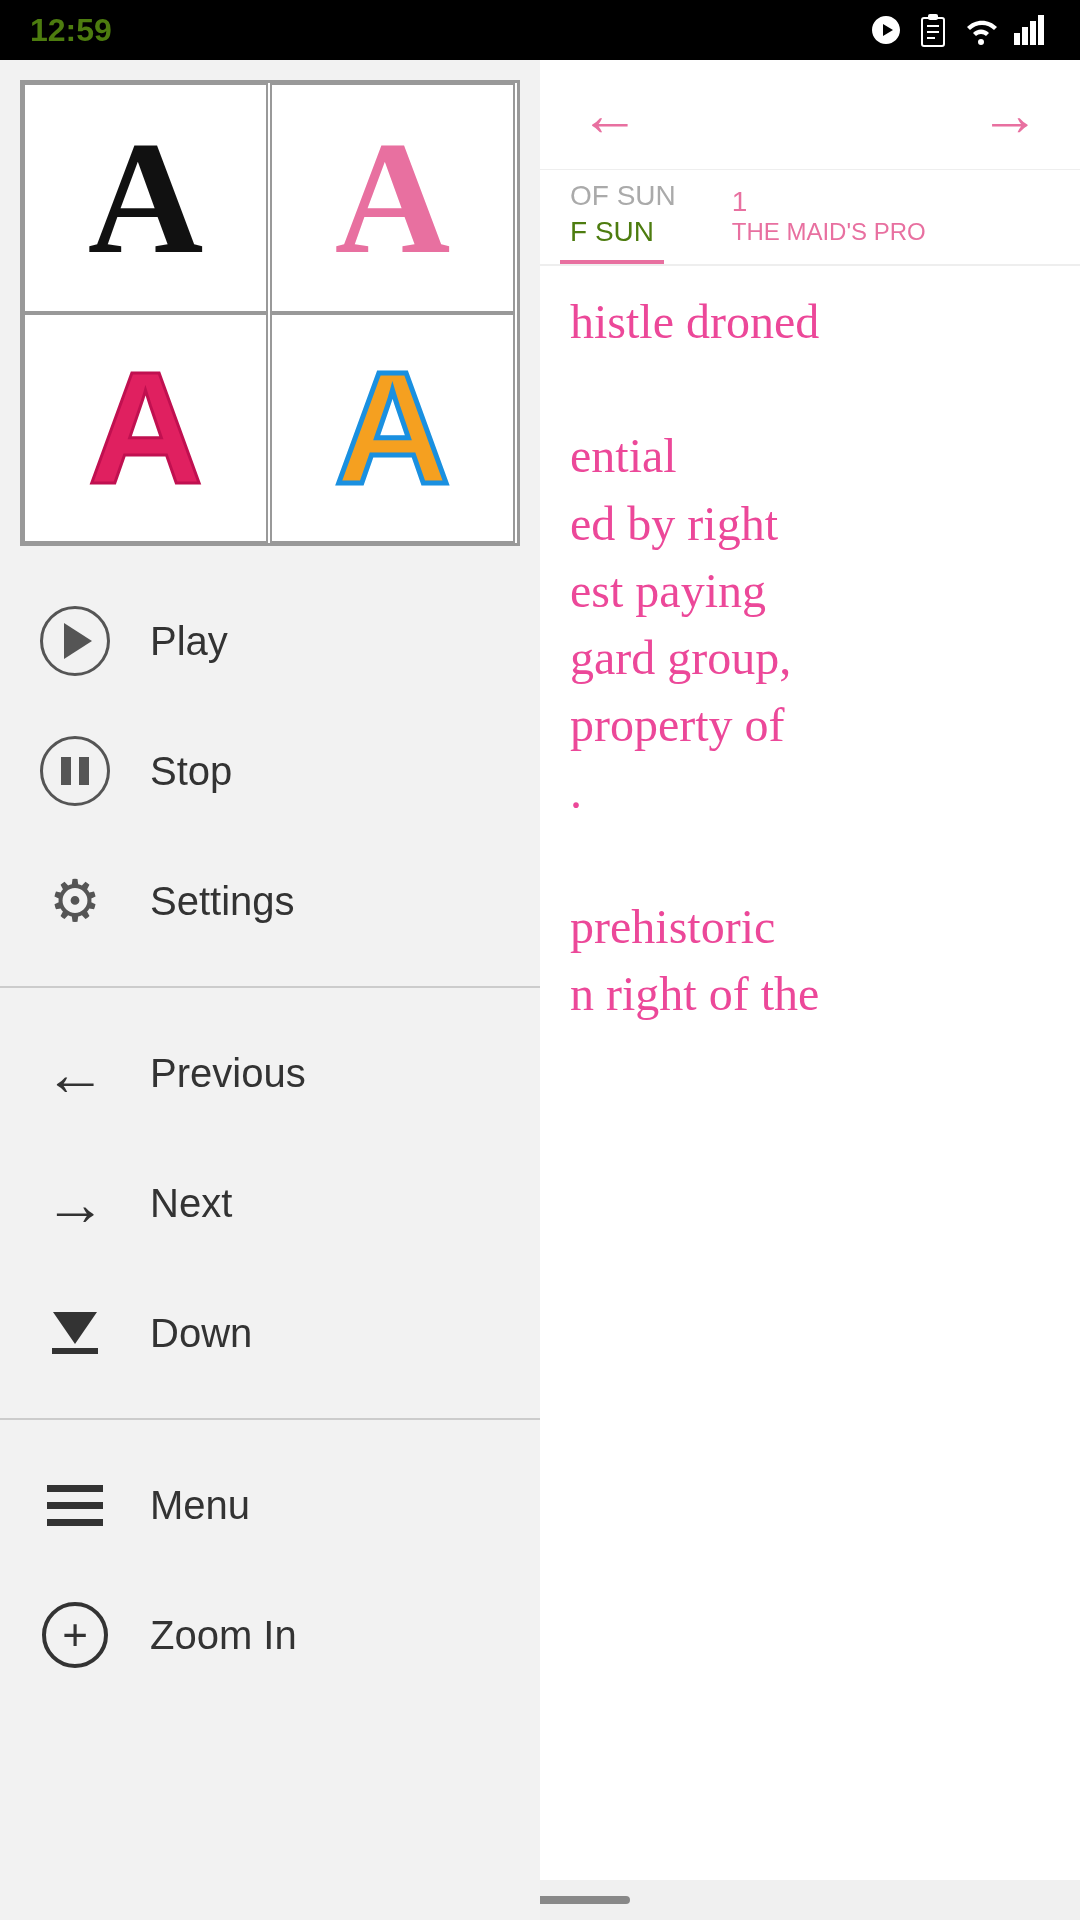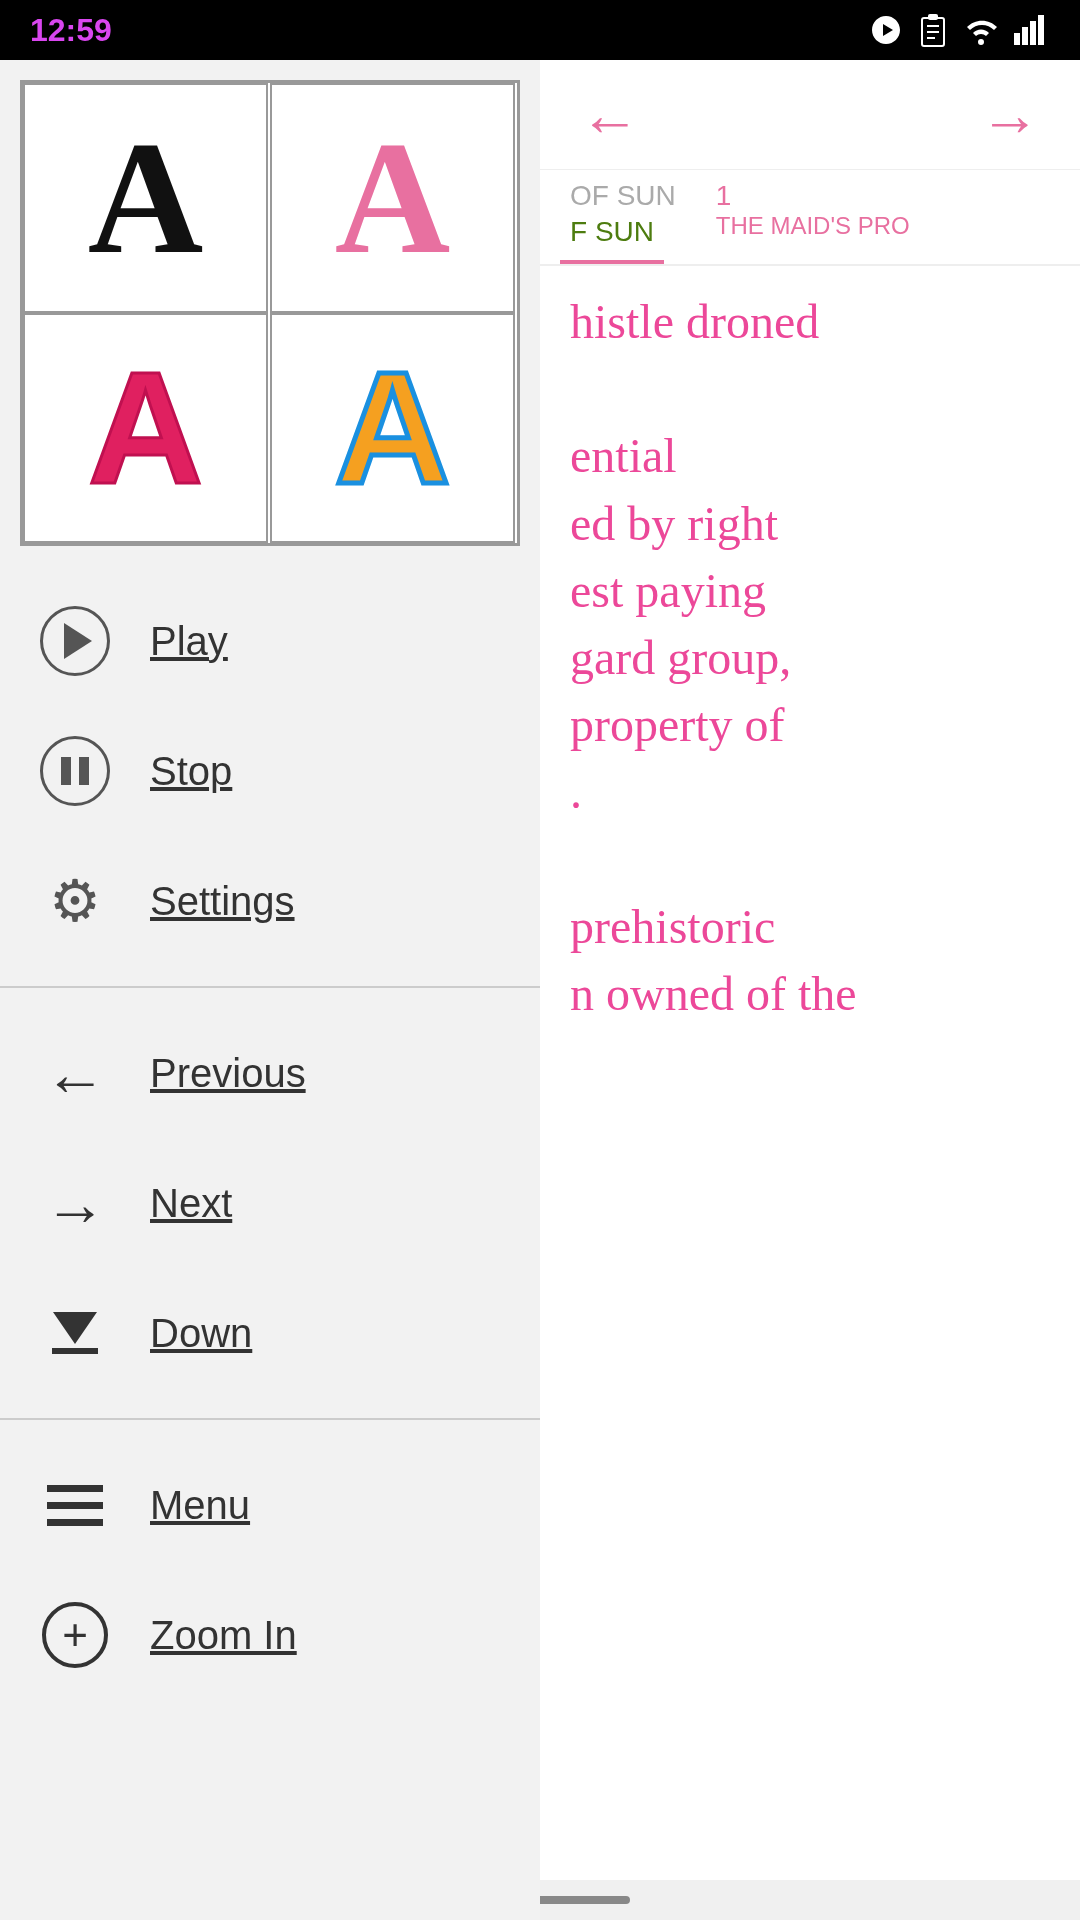--- a/index.html
+++ b/index.html
@@ -20,21 +20,21 @@
       height: 60px;
       background: #000;
       display: flex;
       align-items: center;
       justify-content: space-between;
       padding: 0 30px;
       position: relative;
       z-index: 10;
     }
     .status-time {
-      color: #d946ef;
+      color: #4d7c0f;
       font-size: 32px;
       font-weight: bold;
     }
     .status-icons {
       display: flex;
       align-items: center;
       gap: 14px;
     }
 
     
@@ -117,21 +117,20 @@
       height: 70px;
       display: flex;
       align-items: center;
       justify-content: center;
       margin-right: 40px;
       flex-shrink: 0;
     }
     .menu-label {
       font-size: 40px;
       color: #333;
-      text-decoration: underline;
     }
 
     
     .divider {
       height: 2px;
       background: #ccc;
       margin: 10px 0;
     }
 
     
@@ -410,21 +409,21 @@
 
   </div>
 
   <div class="content-area">
 
     <div class="content-nav">
       <span class="nav-arrow">←</span>
       <span class="nav-arrow">→</span>
     </div>
 
-    <div style="display:flex; align-items:flex-start; padding: 10px 20px 0 20px; border-bottom: 2px solid #eee;">
+    <div style="display:flex; align-items:center; padding: 10px 20px 0 20px; border-bottom: 2px solid #eee; gap: 16px;">
       <div style="display:flex; flex-direction:column; align-items:flex-start;">
         <span style="font-size:28px; color:#aaa; padding: 0 10px 0 10px;">OF SUN</span>
         <span style="font-size:28px; color:#4d7c0f; padding: 4px 10px 12px 10px; border-bottom: 4px solid #e870a0;">F SUN</span>
       </div>
       <div style="margin-left: 30px; padding-bottom: 12px;">
         <div style="font-size:28px; color:#e870a0;">1</div>
         <div style="font-size:24px; color:#e870a0;">THE MAID'S PRO</div>
       </div>
     </div>
 
@@ -432,21 +431,21 @@
       <p>histle droned</p>
       <br>
       <p>ential</p>
       <p>ed by right</p>
       <p>est paying</p>
       <p>gard group,</p>
       <p>property of</p>
       <p>.</p>
       <br>
       <p>prehistoric</p>
-      <p>n owned of the</p>
+      <p>n right of the</p>
     </div>
 
   </div>
 
 </div>
 
 <div class="bottom-bar">
   <div class="bottom-pill"></div>
 </div>
 

